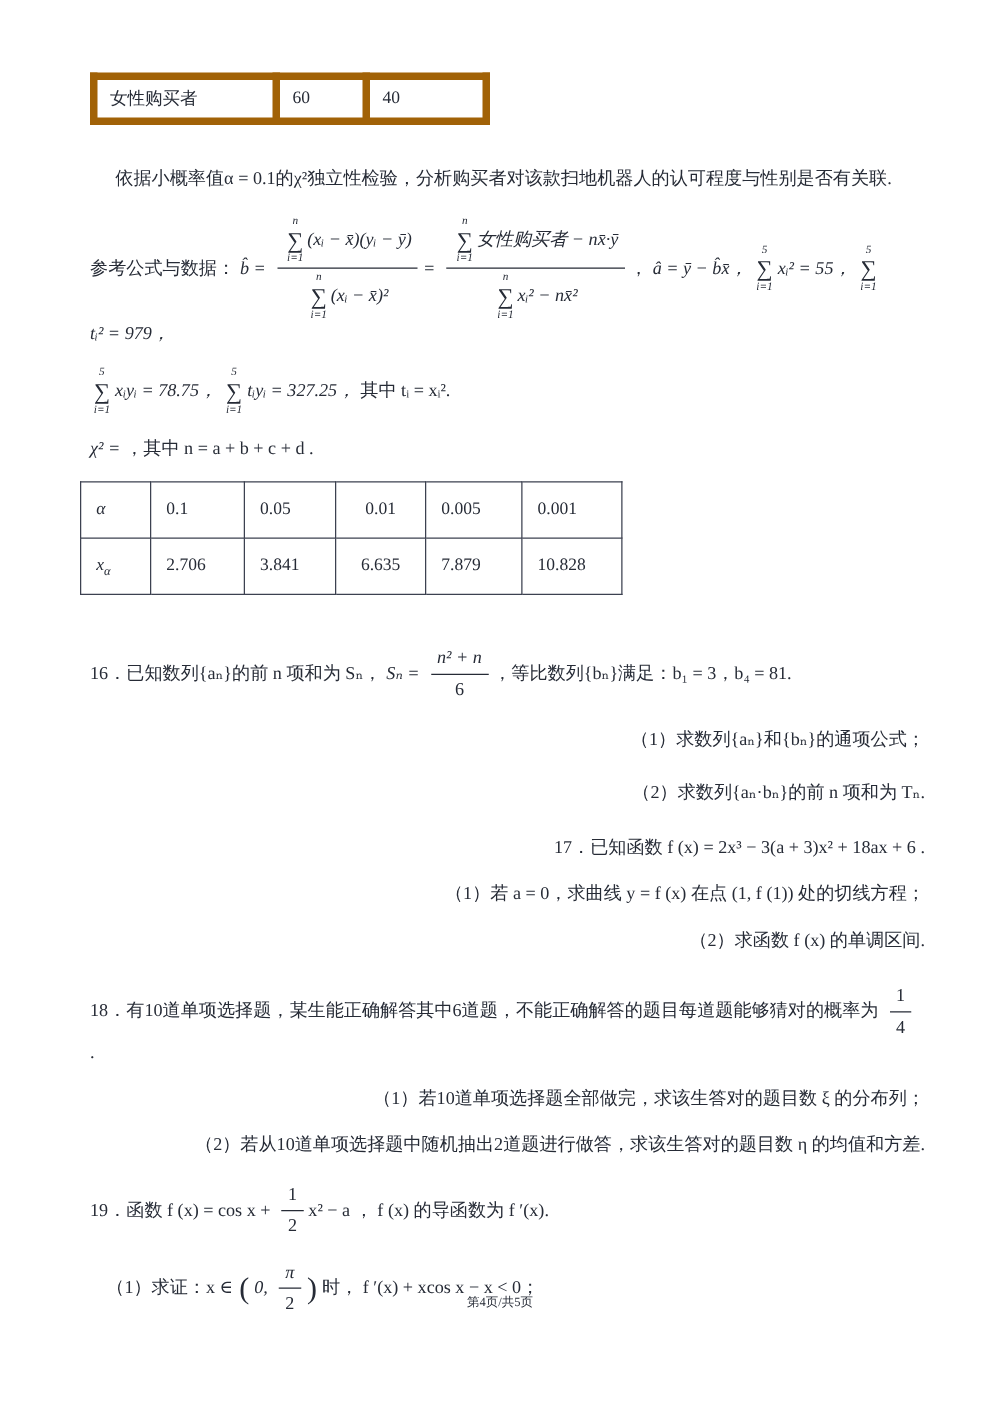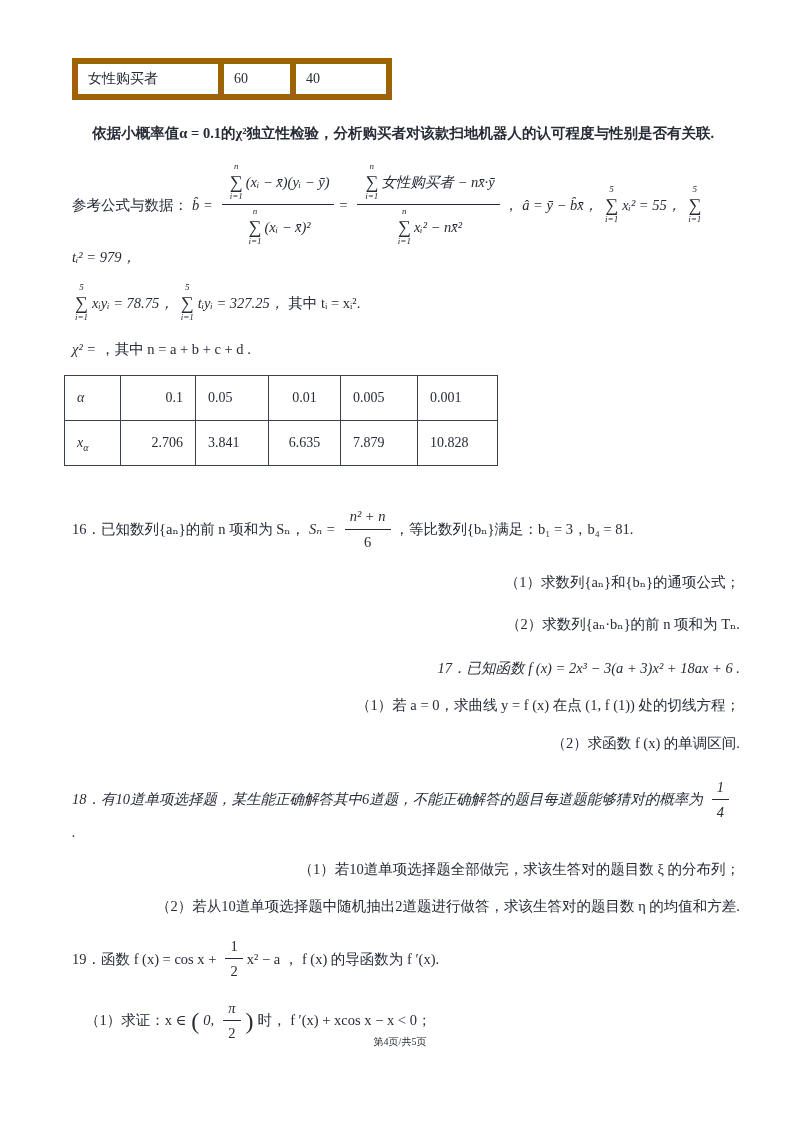--- a/index.html
+++ b/index.html
@@ -11,48 +11,48 @@
   }
   .page { position:relative; width:800px; height:1131px; padding:58px 60px 0 72px; overflow:hidden; background:#fff; }
 
   
   .t-top { border-collapse:collapse; }
   .t-top td { border:6px solid #a16207; font-size:14px; padding:6px 10px; height:34px; }
   .t-top td:nth-child(1){ width:146px; }
   .t-top td:nth-child(2){ width:72px; }
   .t-top td:nth-child(3){ width:96px; }
 
-  .para { font-size:14.5px; line-height:1.55; text-indent:1.4em; margin-top:22px;font-weight:bold; }
+  .para { font-size:14.5px; line-height:1.55; text-indent:1.4em; margin-top:32px; }
 
   
   .fline { display:flex; align-items:center; flex-wrap:wrap; font-size:14.5px; line-height:1.4; }
   .fline > span { margin-right:4px; }
   .mi { font-style:italic; }
   .frac { display:inline-flex; flex-direction:column; align-items:center; margin:0 5px; }
   .frac .fn { display:flex; align-items:center; justify-content:center; padding:0 5px 2px; border-bottom:1px solid #262b36; }
   .frac .fd { display:flex; align-items:center; justify-content:center; padding:2px 5px 0; }
   .sum { display:inline-flex; flex-direction:column; align-items:center; line-height:1; margin:0 3px; font-style:normal; }
   .sum .lim { font-size:9px; font-style:italic; line-height:1.1; }
   .sum .sg { font-size:18px; line-height:1; padding:1px 0; font-style:normal; }
   .bigp { font-size:24px; font-weight:400; line-height:1; margin:0 1px; }
 
   
   .t-alpha { border-collapse:collapse; margin-top:16px; margin-left:-8px; }
   .t-alpha td { border:1px solid #3c4150; font-size:14px; height:45px; padding:0 12px; vertical-align:middle; }
   .t-alpha td:nth-child(1){ width:56px; }
-  .t-alpha td:nth-child(2){ width:75px;text-align:right; }
+  .t-alpha td:nth-child(2){ width:75px; }
   .t-alpha td:nth-child(3){ width:73px; }
   .t-alpha td:nth-child(4){ width:72px;text-align:center; }
   .t-alpha td:nth-child(5){ width:77px; }
   .t-alpha td:nth-child(6){ width:80px; }
   sub { font-size:10px; }
 
   .prob { font-size:14.5px; line-height:1.5;text-align:right; }
   .q { margin-left:13px; }
-  .mt40 { margin-top:40px; } .mt22 { margin-top:22px;font-style:italic; }
+  .mt40 { margin-top:40px; } .mt22 { margin-top:22px; }
   .mt18 { margin-top:18px; } .mt16 { margin-top:16px; } .mt20 { margin-top:20px; }
 
   .footer { position:absolute; left:0; right:0; bottom:82px; text-align:center; font-size:10px; }
 </style>
 </head>
 <body>
 
 <div class="page">
 
   <table class="t-top">

